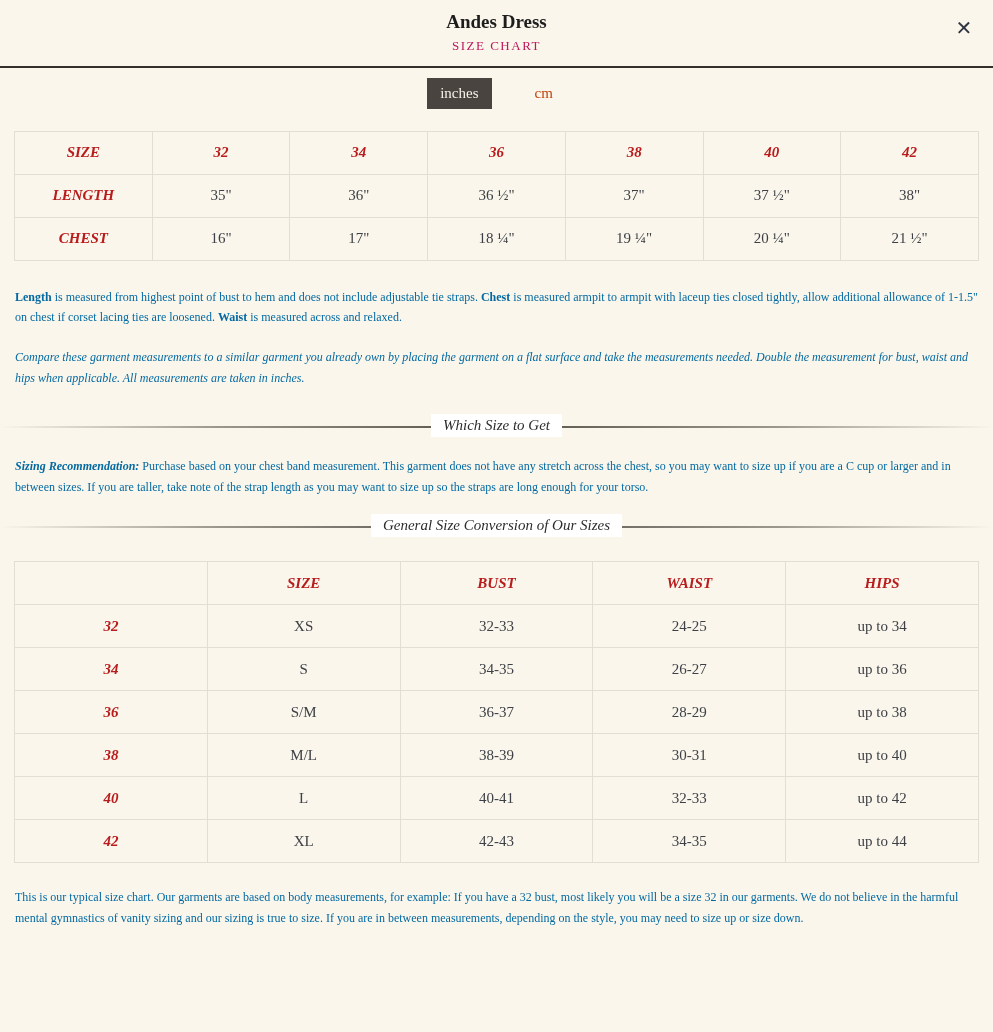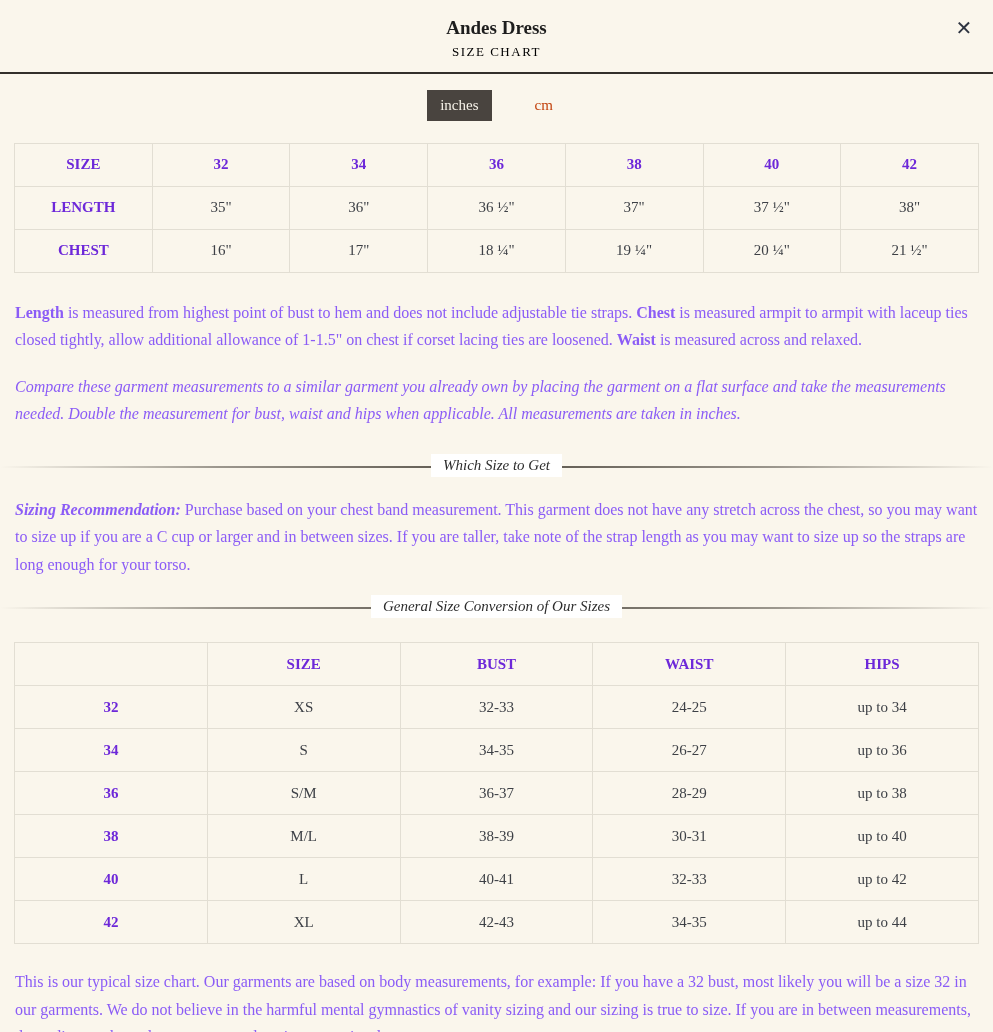--- a/index.html
+++ b/index.html
@@ -8,62 +8,62 @@
     background:#faf6ec;
     color:#1f1f1f;
     font-family:"Liberation Serif", serif;
     overflow:hidden;
     position:relative;
   }
   
   .modal-header {
     position:relative;
     text-align:center;
-    padding-top:15px;
+    padding-top:9px;
     padding-bottom:12px;
     border-bottom:2px solid #332f2b;
   }
   .modal-title { font-size:19px; font-weight:bold; color:#1d1d1d; line-height:1.35; }
-  .modal-subtitle { font-size:13px; color:#000000; letter-spacing:1.5px; margin-top:3px; }
+  .modal-subtitle { font-size:13px; color:#be185d; letter-spacing:1.5px; margin-top:3px; }
   .close-btn {
     position:absolute; top:14px; right:15px;
     width:28px; height:28px;
     background:none; border:none; cursor:pointer;
     font-size:20px; color:#2e3440; line-height:28px; text-align:center;
     font-family:"DejaVu Sans", sans-serif;
   }
   
   .unit-toggle {
     display:flex; justify-content:center; align-items:center;
-    gap:30px; margin-top:16px; margin-bottom:22px;
+    gap:30px; margin-top:10px; margin-bottom:22px;
   }
   .unit-option {
     font-family:"Liberation Serif", serif;
     font-size:15px; border:none; background:none; cursor:pointer;
     color:#c2410c; padding:7px 13px;
   }
   .unit-option.active { background:#49443f; color:#f7f3e9; }
   
   .size-table {
     width:965px; margin:0 14px;
     border-collapse:collapse;
     table-layout:fixed;
   }
   .size-table th, .size-table td {
     border:1px solid #e2ded3;
     height:43px;
     text-align:center; vertical-align:middle;
     font-size:15px; color:#3d4046;
     font-weight:normal;
   }
-  .size-table th { font-weight:bold; color:#6d28d9; }
+  .size-table th { font-weight:bold; color:#b91c1c;font-style:italic; }
   
   .note {
     margin:26px 15px 0 15px;
-    font-size:16px; line-height:1.72; color:#8b5cf6;
+    font-size:12px; line-height:1.72; color:#0369a1;
     width:963px;
   }
   .note .b { font-weight:bold; }
   .note.italic { font-style:italic; margin-top:19px; }
   .note .lead { font-weight:bold; font-style:italic; }
   
   .divider {
     position:relative; text-align:center;
     margin-top:26px;
     height:26px;

